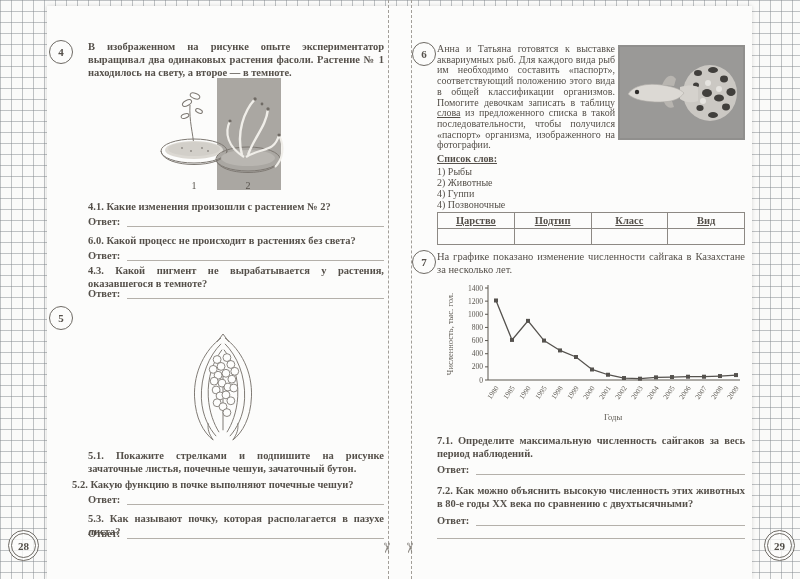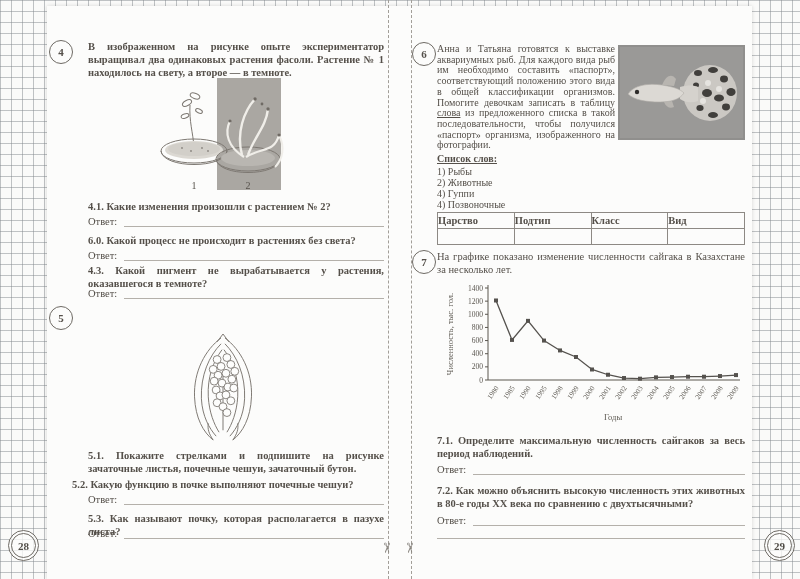--- a/index.html
+++ b/index.html
@@ -11,28 +11,28 @@
     font-family:"Liberation Serif",serif;color:#55504a;}
   .abs{position:absolute;}
   .sheet{left:47px;top:6px;width:705px;height:573px;background:#fcfcfb;box-shadow:0 0 4px rgba(0,0,0,.15);}
   .cut{top:0;height:579px;width:0;border-left:1px dashed #a29e98;}
   .scissors{font-family:"DejaVu Sans",sans-serif;font-size:14px;color:#827e78;transform:rotate(90deg);line-height:1;}
   .qcircle{width:22px;height:22px;border:1.2px solid #6e6a64;border-radius:50%;
     text-align:center;line-height:22px;font-size:11px;font-weight:bold;background:#fcfcfb;}
   .qtext{font-size:10.5px;line-height:13px;text-align:justify;}
   .b{font-weight:bold;}
   .small{font-size:10px;line-height:10.7px;}
-  .ansrow{display:flex;align-items:flex-end;font-size:10.5px;font-weight:normal;}
+  .ansrow{display:flex;align-items:flex-end;font-size:10.5px;font-weight:bold;}
   .ansline{flex:1;border-bottom:1px solid #b4b0aa;margin-left:7px;height:12px;}
   .fullline{border-bottom:1px solid #b4b0aa;height:12px;}
   .ul{text-decoration:underline;}
   .wordlist{font-size:10px;line-height:10.5px;}
   table.cls{border-collapse:collapse;width:308px;}
   table.cls th,table.cls td{border:1px solid #8d8984;font:bold 10.5px "Liberation Serif",serif;
-    color:#55504a;text-align:left;height:15px;padding:0;}
+    color:#55504a;text-align:center;height:15px;padding:0;text-decoration:underline;}
   .pnum{width:29px;height:29px;border:1px solid #6f6b65;border-radius:50%;
     display:flex;align-items:center;justify-content:center;background:rgba(252,252,251,.75);}
   .pnum-inner{width:23px;height:23px;border:1px solid #6f6b65;border-radius:50%;
     display:flex;align-items:center;justify-content:center;font:bold 11px "Liberation Serif",serif;color:#514d47;}
   svg .sketch{stroke:#7d7872;fill:none;stroke-width:1;}
   svg text.fig-label{font:10px "Liberation Serif",serif;fill:#57524c;text-anchor:middle;}
   #saiga-chart .ax{stroke:#5a564f;stroke-width:1;fill:none;}
   #saiga-chart .ln{stroke:#55524e;stroke-width:1.3;fill:none;}
   #saiga-chart .mk{fill:#55524e;}
   #saiga-chart text{font-family:"Liberation Serif",serif;fill:#5a564f;}

